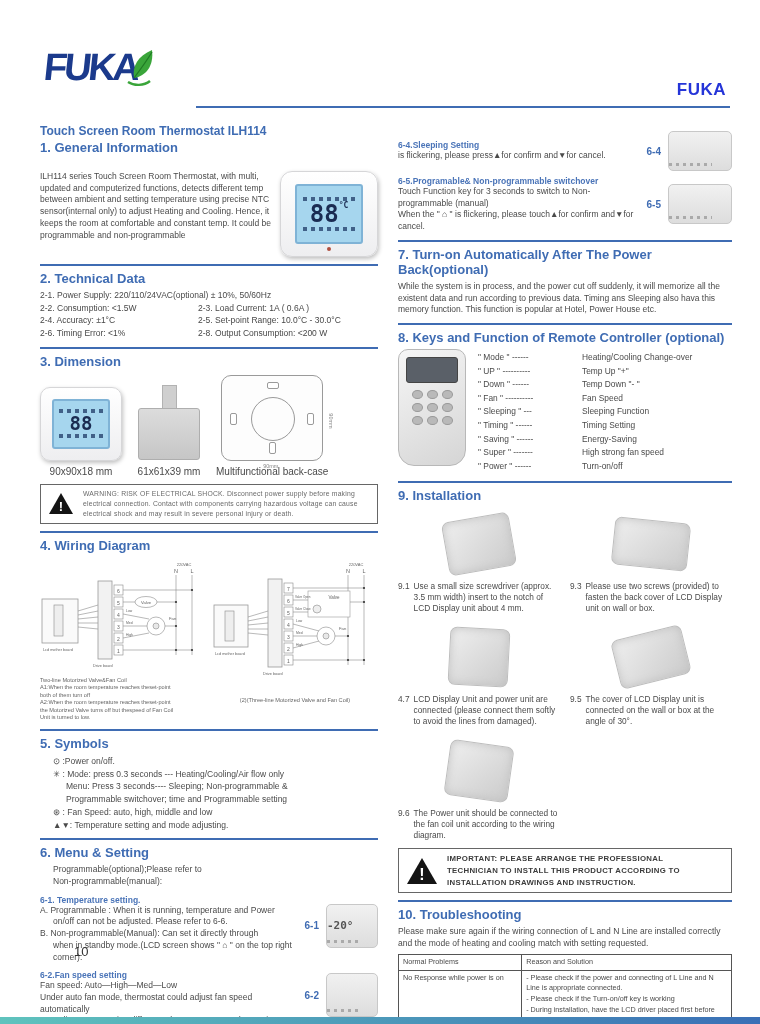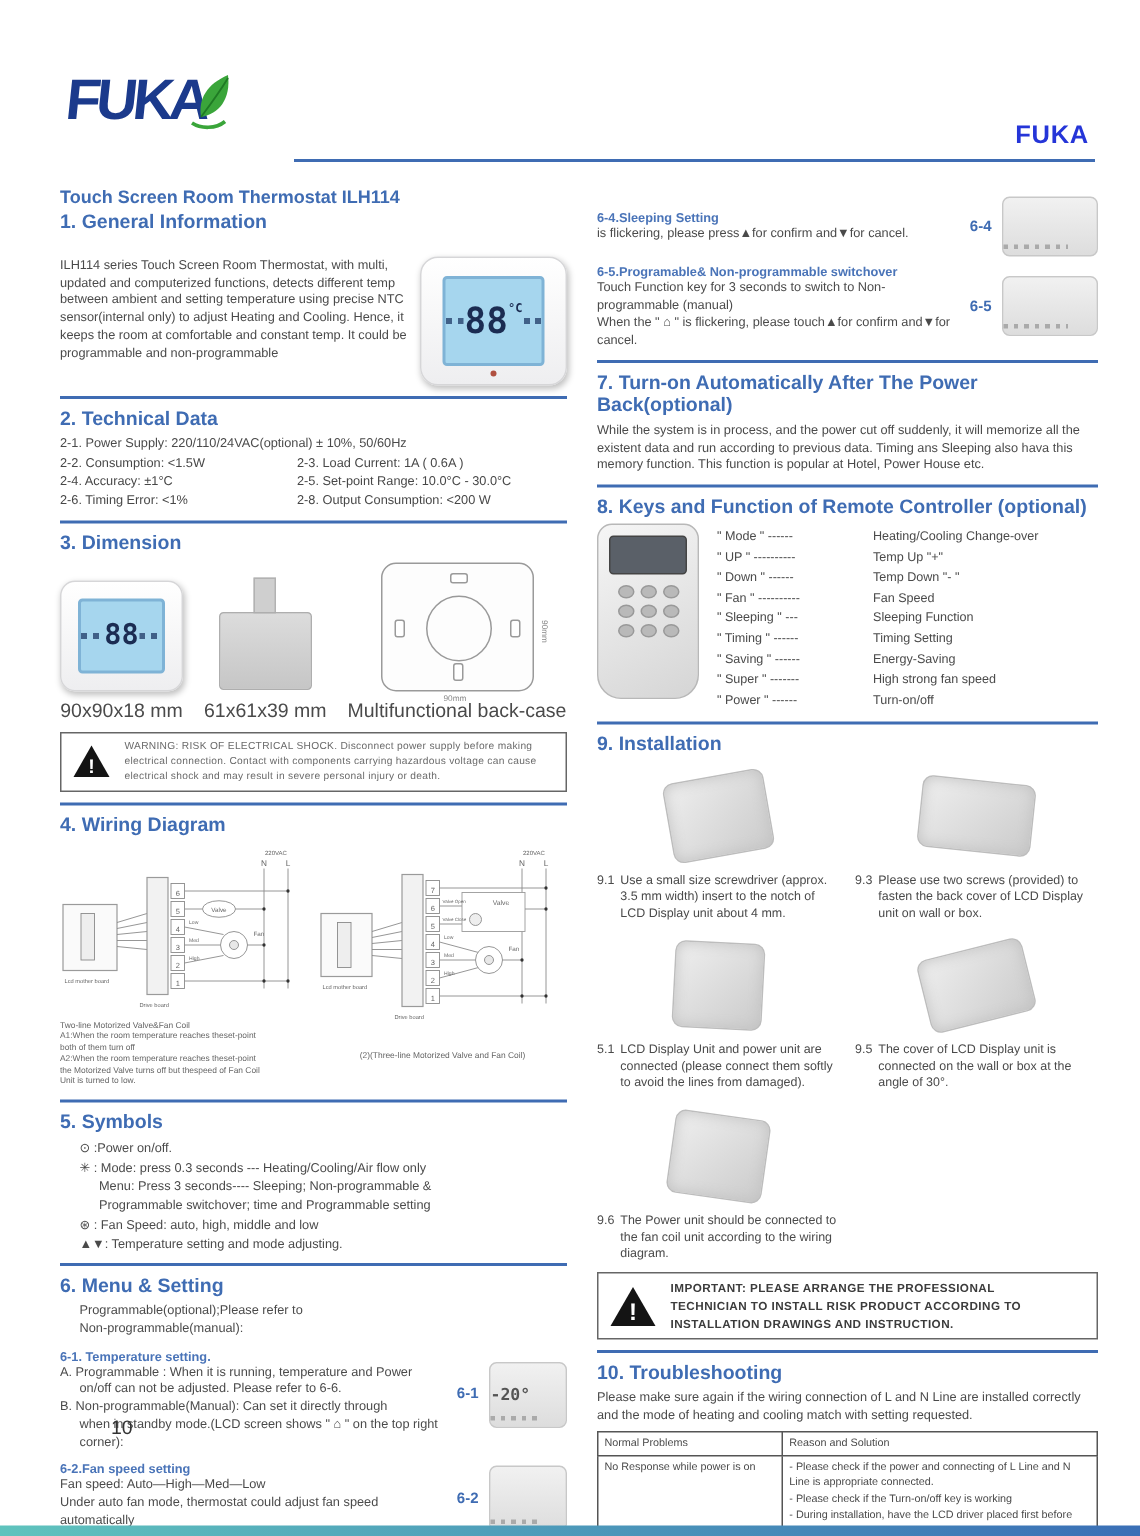--- a/index.html
+++ b/index.html
@@ -20,21 +20,21 @@
   .sec{color:#3f6cb3;font-size:13px;font-weight:bold;margin:2px 0 4px}
   .doc-title{color:#3f6cb3;font-size:12px;font-weight:bold}
   .sub{color:#4a74b8;font-size:8.5px;font-weight:bold;margin-top:7px}
   .txt{font-size:8.5px;line-height:1.38;color:#4a4a4a}
   .ind{padding-left:13px}
 
   
   .gen-row{display:flex;gap:8px;margin-top:16px}
   .gen-body{flex:1}
   .thermo{width:96px;height:84px;background:linear-gradient(#ffffff,#eeeef0);border:1px solid #d6d6d8;border-radius:12px;box-shadow:1px 2px 4px rgba(0,0,0,.25);display:flex;align-items:center;justify-content:center;position:relative;flex:none}
-  .thermo-screen{width:64px;height:56px;background:#a6d6ee;border:2px solid #7fb3d6;border-radius:3px;display:flex;flex-direction:row;align-items:center;justify-content:center;gap:1px}
+  .thermo-screen{width:64px;height:56px;background:#a6d6ee;border:2px solid #7fb3d6;border-radius:3px;display:flex;flex-direction:column;align-items:center;justify-content:center;gap:1px}
   .lcd-strip{width:80%;height:4px;background:repeating-linear-gradient(90deg,#27436e 0 4px,transparent 4px 8px);opacity:.8}
   .lcd-digits{font-family:"DejaVu Sans Mono",monospace;font-weight:bold;color:#1b2c52;font-size:24px;line-height:1}
   .lcd-unit{font-size:8px;vertical-align:top}
   .thermo-dot{position:absolute;bottom:5px;left:50%;margin-left:-2px;width:4px;height:4px;background:#b05040;border-radius:50%}
   .thermo.sm{width:80px;height:72px;border-radius:10px}
   .thermo.sm .thermo-screen{width:54px;height:46px}
   .thermo.sm .lcd-digits{font-size:19px}
 
   
   .tech-row{display:flex;font-size:8.5px;line-height:1.5}
@@ -48,21 +48,21 @@
   .module-body{width:60px;height:50px;background:linear-gradient(#dcdcdc,#c6c6c6);border:1px solid #aeaeae;border-radius:3px;margin-top:-1px}
   .backcase{width:100px;height:84px;border:1.5px solid #9a9a9a;border-radius:10px;position:relative;background:#fdfdfd}
   .bc-circle{position:absolute;left:50%;top:50%;width:42px;height:42px;margin:-21px 0 0 -21px;border:1.2px solid #9a9a9a;border-radius:50%}
   .bc-slot{position:absolute;border:1px solid #9a9a9a;border-radius:2px;background:#fff}
   .bc-t{left:50%;top:6px;width:10px;height:5px;margin-left:-5px}
   .bc-b{left:50%;bottom:6px;width:5px;height:10px;margin-left:-3px}
   .bc-l{left:8px;top:50%;width:5px;height:10px;margin-top:-5px}
   .bc-r{right:8px;top:50%;width:5px;height:10px;margin-top:-5px}
   .bc-dim{position:absolute;right:-16px;top:50%;font-size:5.5px;color:#888;transform:rotate(90deg)}
   .bc-dim2{position:absolute;left:50%;bottom:-9px;font-size:5.5px;color:#888;margin-left:-9px}
-  .dim-cap{font-size:13px;color:#4a4a4a}
+  .dim-cap{font-size:10px;color:#4a4a4a}
 
   
   .alert{border:1px solid #666;display:flex;align-items:center;gap:9px;padding:4px 7px;margin:7px 0 4px}
   .alert svg{flex:none}
   .warn-txt{font-size:6.8px;line-height:1.45;color:#6a6a6a;letter-spacing:.2px}
   .imp-txt{font-size:7.8px;line-height:1.5;color:#3c3c3c;font-weight:bold;letter-spacing:.3px}
 
   
   .wd-wrap{display:flex;gap:6px;margin-top:4px}
   .wd-block{width:166px}
@@ -502,21 +502,21 @@
       <div class="inst-txt">
           <span class="inst-num">9.3</span>
           <span>Please use two screws (provided) to fasten the back cover of LCD Display unit on wall or box.</span>
         </div>
     </div>
     <div class="inst-cell">
       <div class="ill">
           <div class="ill-shape"></div>
         </div>
       <div class="inst-txt">
-          <span class="inst-num">5.1</span>
+          <span class="inst-num">4.7</span>
           <span>LCD Display Unit and power unit are connected (please connect them softly to avoid the lines from damaged).</span>
         </div>
     </div>
     <div class="inst-cell">
       <div class="ill">
           <div class="ill-shape"></div>
         </div>
       <div class="inst-txt">
           <span class="inst-num">9.5</span>
           <span>The cover of LCD Display unit is connected on the wall or box at the angle of 30°.</span>
@@ -533,21 +533,21 @@
     </div>
   </div>
 
   <div class="alert">
     <svg width="32" height="28" viewBox="0 0 32 28">
         <polygon points="16,1 31,27 1,27" fill="#141414"></polygon>
         <text x="16" y="23" fill="#fff" font-size="16" text-anchor="middle" font-weight="bold" font-family="Liberation Sans, sans-serif">!</text>
       </svg>
     <div>
       <div class="imp-txt">IMPORTANT:   PLEASE ARRANGE THE PROFESSIONAL</div>
-      <div class="imp-txt">TECHNICIAN TO INSTALL RISK PRODUCT ACCORDING TO</div>
+      <div class="imp-txt">TECHNICIAN TO INSTALL THIS PRODUCT ACCORDING TO</div>
       <div class="imp-txt">INSTALLATION DRAWINGS AND INSTRUCTION.</div>
     </div>
   </div>
 
   <hr class="rule">
   <div class="sec">10. Troubleshooting</div>
   <div class="txt">Please make sure again if the wiring connection of L and N Line are installed correctly and the mode of heating and cooling match with setting requested.</div>
 
   <table class="ts-table">
     <tbody>

